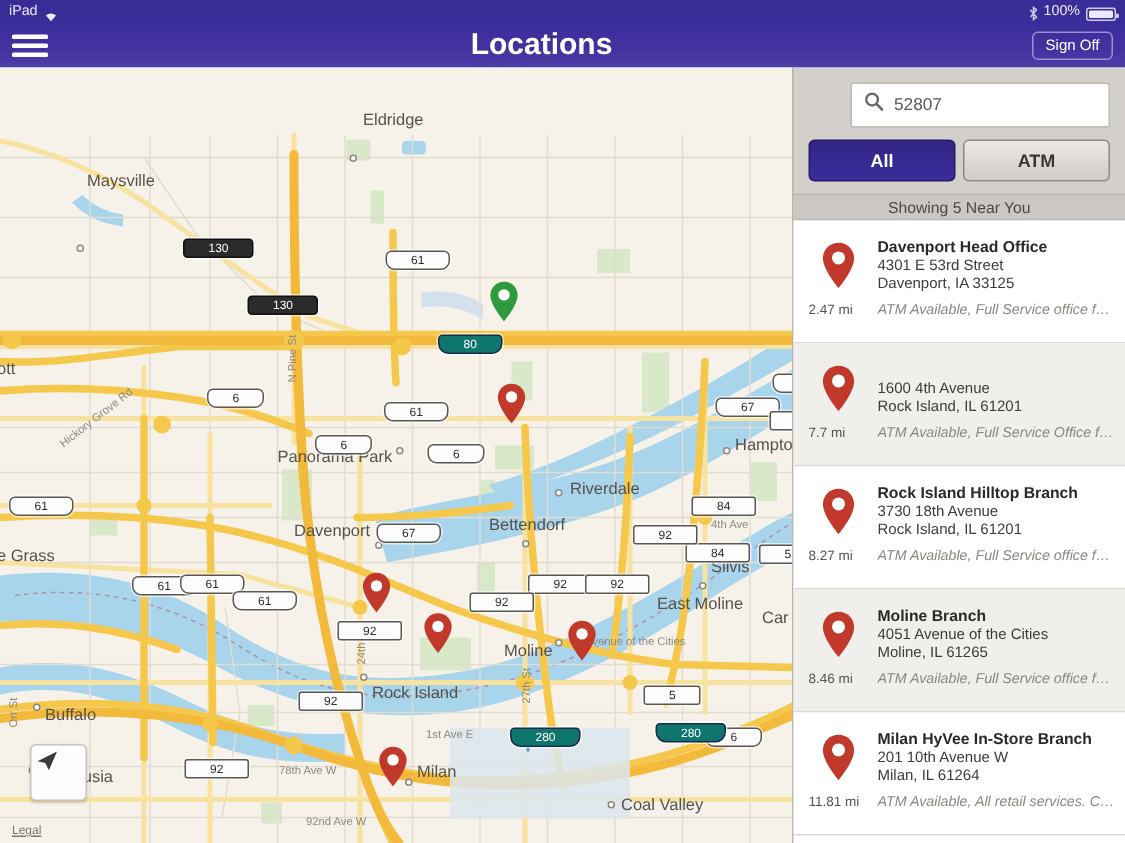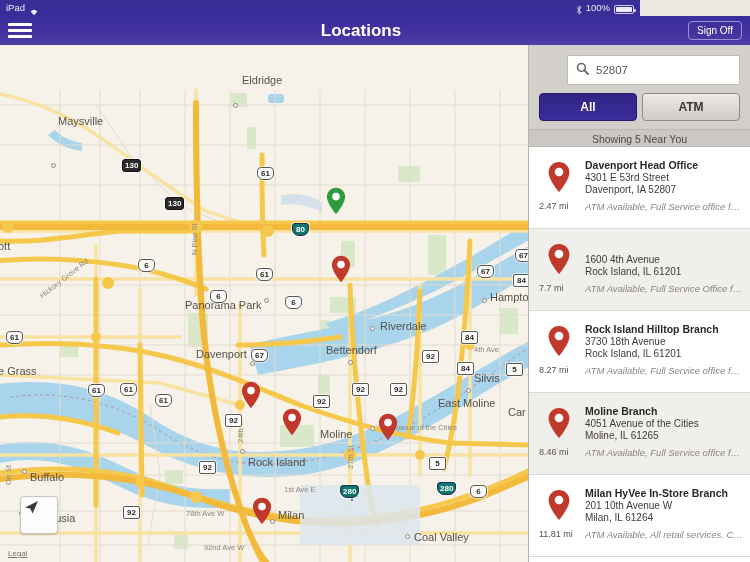--- a/index.html
+++ b/index.html
@@ -6,21 +6,21 @@
   html,body { width:750px; height:562px; overflow:hidden; }
   body {
     font-family:"Liberation Sans", sans-serif;
     background:#EDE9E2;
     -webkit-font-smoothing:antialiased;
   }
   #app { position:relative; width:750px; height:562px; overflow:hidden; }
 
   
   .statusbar {
-    position:absolute; top:0; left:0; width:640px; height:16px;
+    position:absolute; top:0; left:0; width:750px; height:16px;
     background:linear-gradient(180deg,#3A2C96 0%,#3B2D99 100%);
     color:#EDEAF7; font-size:9.5px; line-height:16px;
   }
   .sb-left { position:absolute; left:6px; top:0; display:flex; align-items:center; gap:4px; }
   .sb-center { position:absolute; left:0; width:750px; text-align:center; top:0;margin-top:40px; }
   .sb-right { position:absolute; right:6px; top:0; display:flex; align-items:center; gap:4px; }
   .wifi-ico { display:inline-block; width:10px; height:9px; position:relative; top:1px; }
   .bt-ico { display:inline-block; width:6px; height:10px; position:relative; top:1px; }
   .batt {
     display:inline-block; width:20px; height:9px; border:1px solid #CFCAE8;
@@ -34,21 +34,21 @@
     position:absolute; top:16px; left:0; width:750px; height:29px;
     background:linear-gradient(180deg,#3B2D9B 0%,#43339F 60%,#4E3EA8 100%);
   }
   .hamburger {
     position:absolute; left:8px; top:4px; width:24px; height:20px;
     display:flex; flex-direction:column; justify-content:center; gap:3px; cursor:pointer;
   }
   .hamburger span { display:block; height:3px; background:#fff; border-radius:1px; }
   .nav-title {
     position:absolute; left:0; width:706px; top:0; line-height:29px;
-    text-align:center; color:#fff; font-size:17px; font-weight:bold;padding-left:16px;
+    text-align:center; color:#fff; font-size:20px; font-weight:bold;padding-left:16px;
   }
   .signoff {
     position:absolute; right:8px; top:5px; height:19px; padding:0 8px;
     border:1px solid #9A90D0; border-radius:4px; color:#fff;
     font-size:10px; line-height:17px; cursor:pointer; background:transparent;
   }
 
   
   .map {
     position:absolute; top:45px; left:0; width:528px; height:517px;
@@ -62,22 +62,22 @@
   .maplabel.city { color:#55514B; font-size:11px; }
   .maplabel.small { font-size:7.5px; color:#8C8880; }
   .citydot {
     position:absolute; width:5px; height:5px; border:1px solid #8C8880;
     border-radius:50%; background:#FBF8F3;
   }
   
   .shield {
     position:absolute; background:#FCFCFC; border:1.4px solid #5A5650;
     border-radius:3px; font-size:8px; line-height:11px; height:13px;
-    min-width:17px; text-align:center; color:#2E2B28; font-weight:bold;
-    padding:0 2px; box-shadow:0 0 0 1px rgba(255,255,255,.6);
+    min-width:17px; text-align:center; color:#2E2B28; font-weight:normal;
+    padding:0 16px; box-shadow:0 0 0 1px rgba(255,255,255,.6);
   }
   .shield.us { border-radius:4px 4px 6px 6px; }
   .shield.st { border-radius:2px; }
   .shield.i {
     background:#0f766e; color:#fff; border:1.4px solid #1B2A4A;
     border-radius:3px 3px 7px 7px;
   }
   .shield.blk { background:#2B2B2B; color:#fff; border-color:#111; }
 
   
@@ -317,21 +317,21 @@
       <span class="citydot" style="left:482px;top:253px"></span>
       <span class="maplabel city" style="left:490px;top:246px">Hampton</span>
       <span class="citydot" style="left:348px;top:315px"></span>
       <span class="maplabel city" style="left:326px;top:299px">Bettendorf</span>
       <span class="citydot" style="left:250px;top:316px"></span>
       <span class="maplabel city" style="left:196px;top:303px">Davenport</span>
       <span class="citydot" style="left:466px;top:343px"></span>
       <span class="maplabel city" style="left:474px;top:327px">Silvis</span>
       <span class="maplabel city" style="left:438px;top:352px">East Moline</span>
       <span class="citydot" style="left:370px;top:381px"></span>
-      <span class="maplabel city" style="left:320px;top:383px">Moline</span>
+      <span class="maplabel city" style="left:336px;top:383px">Moline</span>
       <span class="citydot" style="left:240px;top:404px"></span>
       <span class="maplabel city" style="left:248px;top:411px">Rock Island</span>
       <span class="citydot" style="left:270px;top:474px"></span>
       <span class="maplabel city" style="left:278px;top:464px">Milan</span>
       <span class="citydot" style="left:22px;top:424px"></span>
       <span class="maplabel city" style="left:30px;top:426px">Buffalo</span>
       <span class="citydot" style="left:19px;top:466px"></span>
       <span class="maplabel city" style="left:27px;top:467px">Andalusia</span>
       <span class="citydot" style="left:405px;top:489px"></span>
       <span class="maplabel city" style="left:414px;top:486px">Coal Valley</span>
@@ -455,21 +455,21 @@
     <div class="showing">Showing 5 Near You</div>
 
     <div class="list" id="loc-list">
         <div class="row">
           <div class="pinwrap"><svg width="24" height="32" viewBox="0 0 20 28">
               <path d="M10 0.8 C4.9 0.8 0.9 4.8 0.9 9.8 C0.9 16.6 10 27.2 10 27.2 C10 27.2 19.1 16.6 19.1 9.8 C19.1 4.8 15.1 0.8 10 0.8 Z" fill="#C0392B"></path>
               <circle cx="10" cy="9.6" r="3.8" fill="#FFFFFF"></circle>
             </svg></div>
           <div class="name">Davenport Head Office</div>
           <div class="addr1">4301 E 53rd Street</div>
-          <div class="addr2">Davenport, IA 52807</div>
+          <div class="addr2">Davenport, IA 33125</div>
           <div class="dist">2.47 mi</div>
           <div class="svc">ATM Available, Full Service office fo…</div>
         </div>
         <div class="row alt">
           <div class="pinwrap"><svg width="24" height="32" viewBox="0 0 20 28">
               <path d="M10 0.8 C4.9 0.8 0.9 4.8 0.9 9.8 C0.9 16.6 10 27.2 10 27.2 C10 27.2 19.1 16.6 19.1 9.8 C19.1 4.8 15.1 0.8 10 0.8 Z" fill="#C0392B"></path>
               <circle cx="10" cy="9.6" r="3.8" fill="#FFFFFF"></circle>
             </svg></div>
           <div class="addr1">1600 4th Avenue</div>
           <div class="addr2">Rock Island, IL 61201</div>

